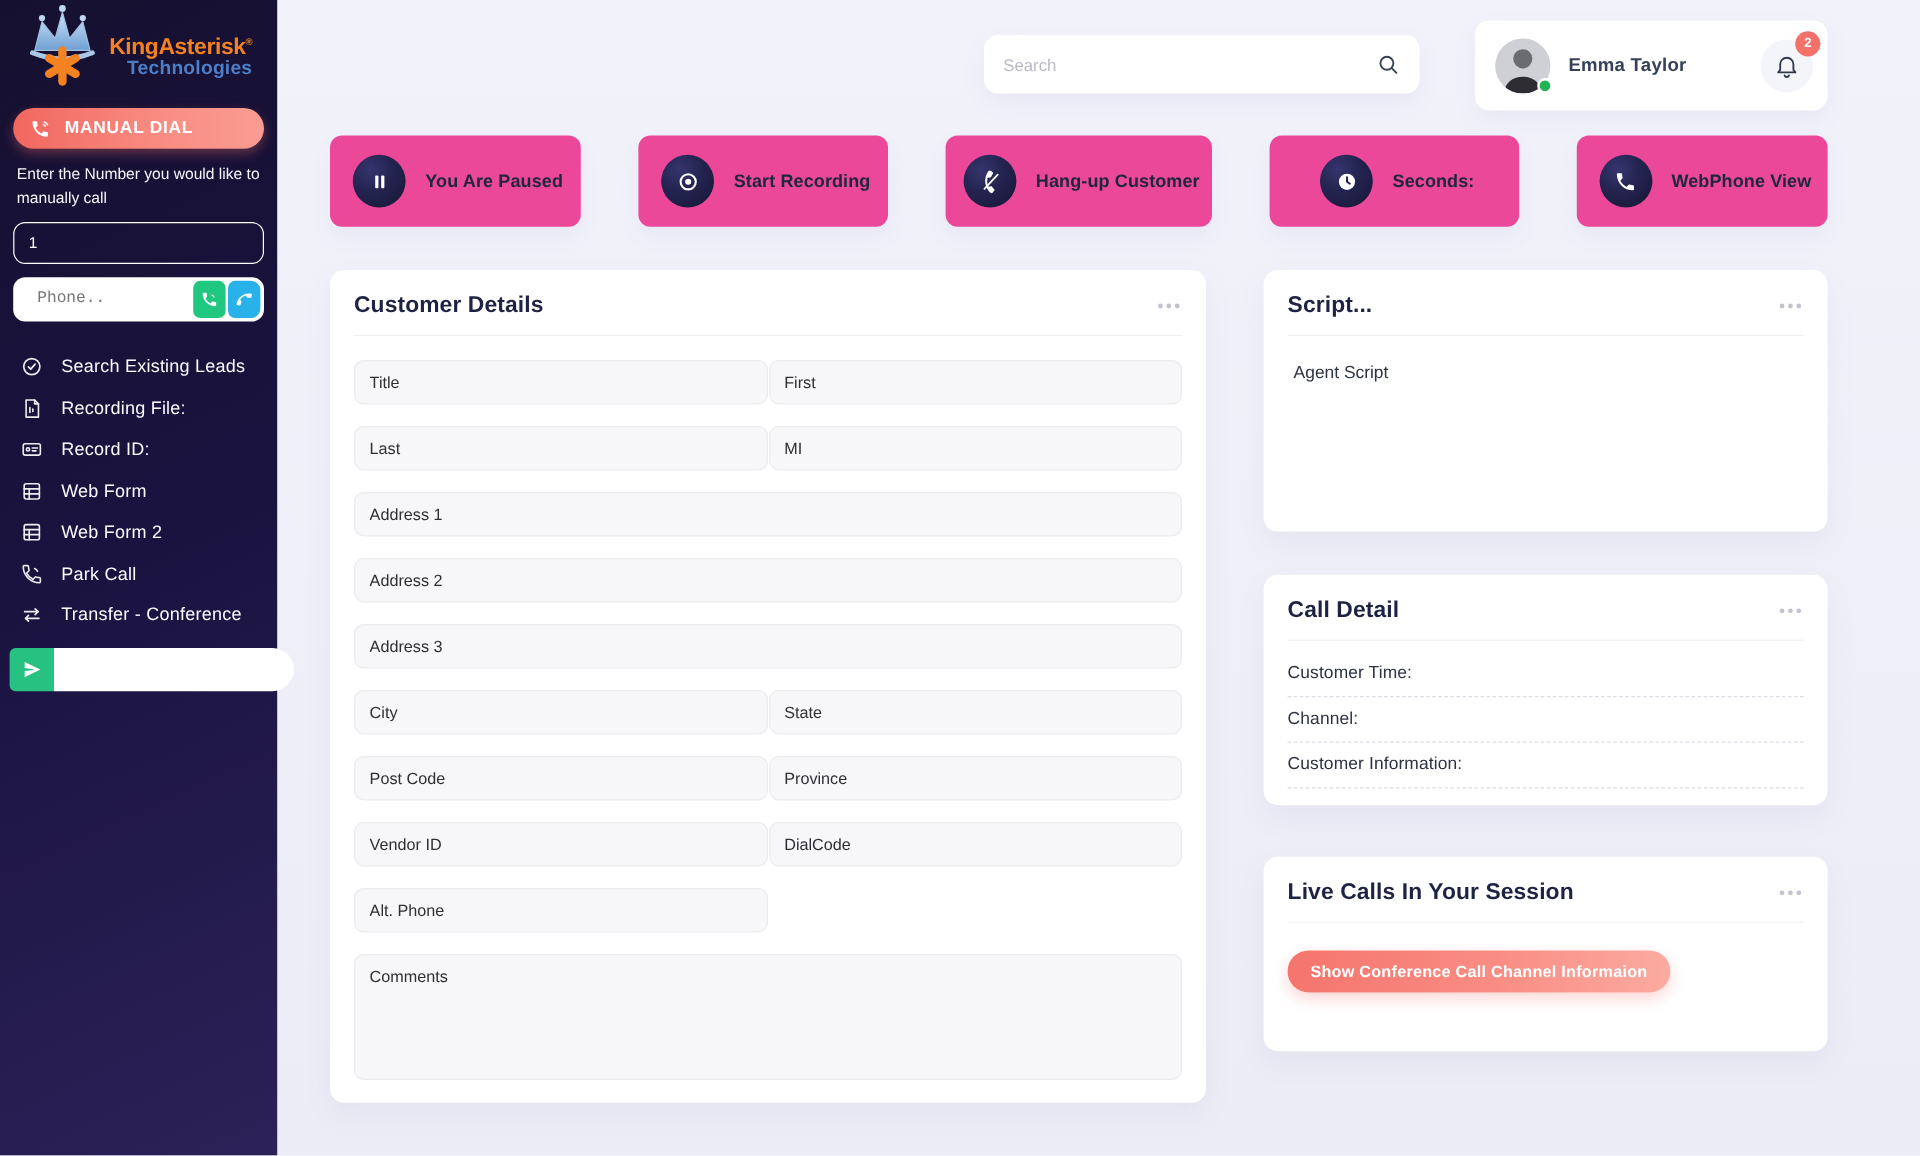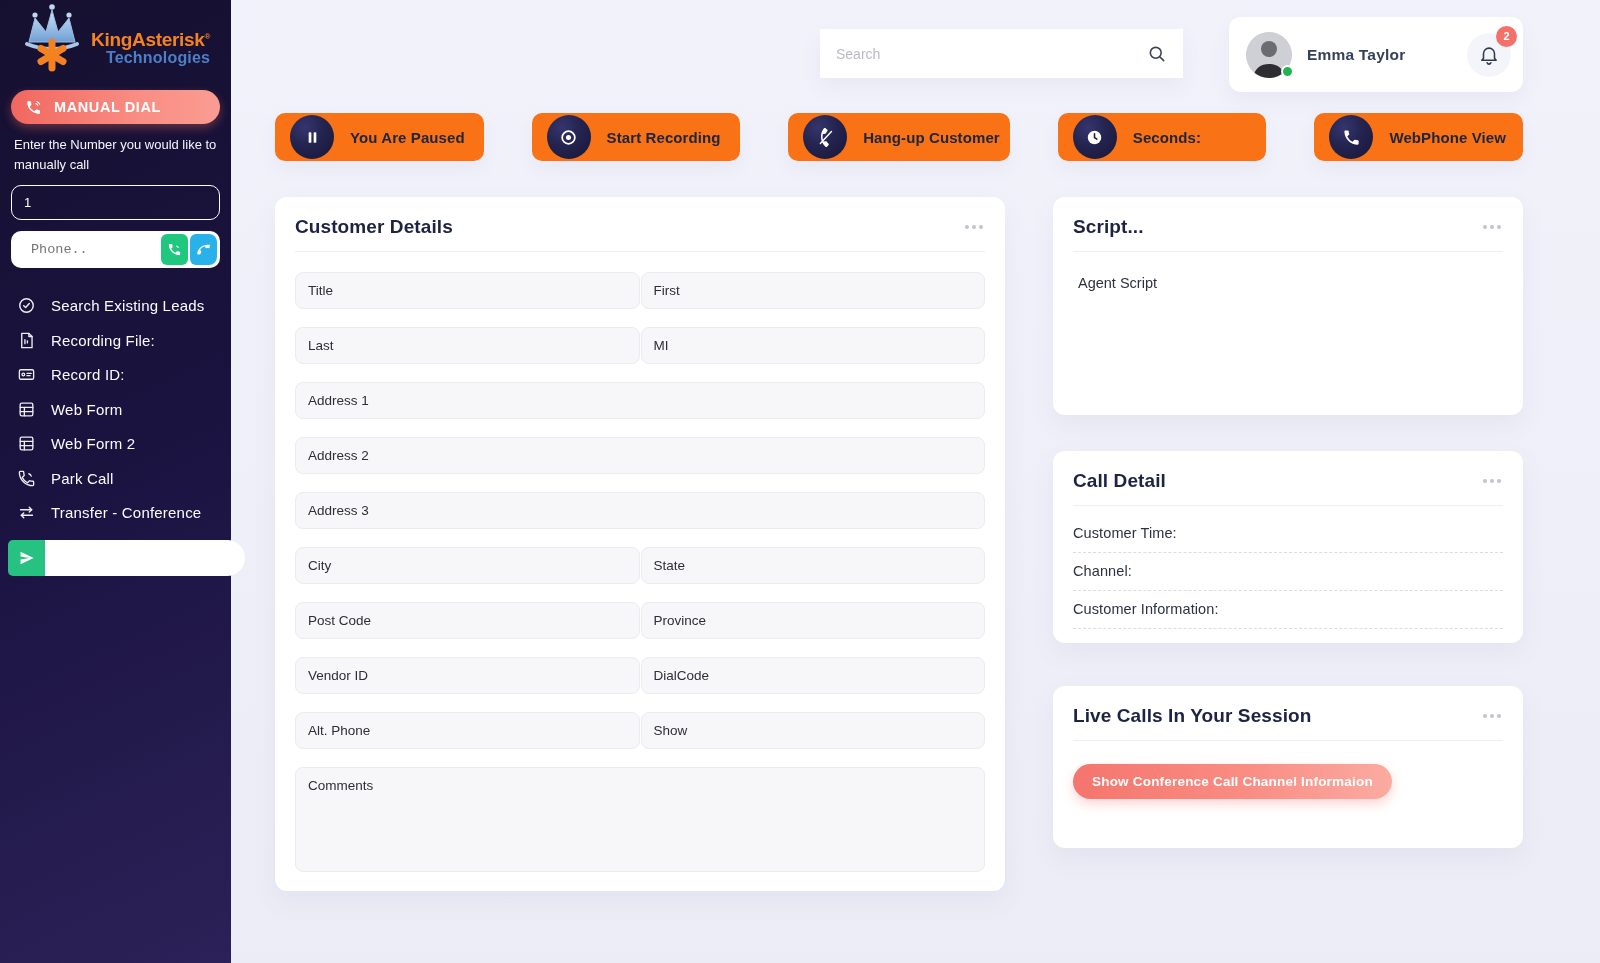--- a/index.html
+++ b/index.html
@@ -66,21 +66,21 @@
   }
   .send-field {
     flex:1; background:#fff; border:none; border-radius:0 18px 18px 0; outline:none;
     padding:0 12px; font-size:13px; font-family:"Liberation Sans", sans-serif;
   }
   
   .main { flex:1; padding:0 77px 0 44px; }
   .topbar { display:flex; align-items:flex-start; padding-top:17px; }
   .search-card {
     margin-left:auto; margin-top:12px; width:363px; height:49px; background:#fff;
-    border-radius:0; display:flex; align-items:center; padding:0 16px;
+    border-radius:12px; display:flex; align-items:center; padding:0 16px;
     box-shadow:0 8px 20px rgba(110,110,165,0.07);
   }
   .search-card input {
     flex:1; border:none; outline:none; font-size:14px; color:#3a3a45;
     font-family:"Liberation Sans", sans-serif; background:transparent;
   }
   .search-card input::placeholder { color:#b9bac6; }
   .profile-card {
     margin-left:46px; width:294px; height:75px; background:#fff; border-radius:12px;
     display:flex; align-items:center; padding:0 12px 0 17px; gap:15px;
@@ -101,23 +101,24 @@
     background:#f4f5fa; display:flex; align-items:center; justify-content:center; cursor:pointer;
   }
   .bell-badge {
     position:absolute; top:-7px; right:-6px; min-width:21px; height:21px; border-radius:50%;
     background:#f4716a; color:#fff; font-size:11px; font-weight:700;
     display:flex; align-items:center; justify-content:center;
   }
   
   .action-row { display:flex; gap:48px; margin-top:21px; }
   .action-card {
-    flex:1; height:48px; background:#f97316; border-radius:10px;
+    flex:1; height:76px; background:#ec4899; border-radius:10px;
     display:flex; align-items:center; gap:16px; padding:0 10px 0 15px; cursor:pointer;
     box-shadow:0 8px 18px rgba(110,110,165,0.06);
+    justify-content:center;
   }
   .action-icon {
     width:44px; height:44px; border-radius:50%; flex:0 0 44px;
     background:radial-gradient(circle at 34% 28%, #35356e 0%, #23234f 45%, #171736 100%);
     display:flex; align-items:center; justify-content:center;
   }
   .action-label { font-size:15px; font-weight:700; color:#20263f; letter-spacing:0.1px; white-space:nowrap; }
   
   .content { display:flex; gap:48px; margin-top:36px; align-items:flex-start; }
   .card {
@@ -423,21 +424,20 @@
         <input class="field full" placeholder="Address 1" style="">
         <input class="field full" placeholder="Address 2" style="">
         <input class="field full" placeholder="Address 3" style="">
         <input class="field" placeholder="City" style="">
         <input class="field" placeholder="State" style="">
         <input class="field" placeholder="Post Code" style="">
         <input class="field" placeholder="Province" style="">
         <input class="field" placeholder="Vendor ID" style="">
         <input class="field" placeholder="DialCode" style="">
         <input class="field" placeholder="Alt. Phone" style="">
-        <input class="field" placeholder="Show" style="">
         <textarea class="field-area" placeholder="Comments" style=""></textarea>
       </div>
     </section>
 
     <div class="right-col">
 
       <section class="card script-card">
         <div class="card-head">
           <h2 class="card-title">Script...</h2>
           <span class="dots">

